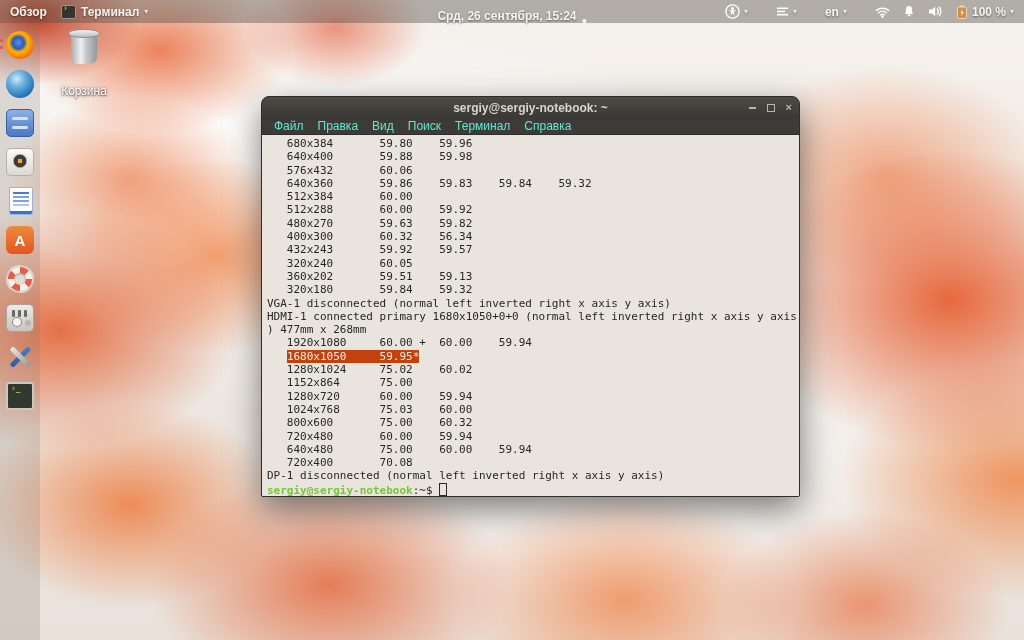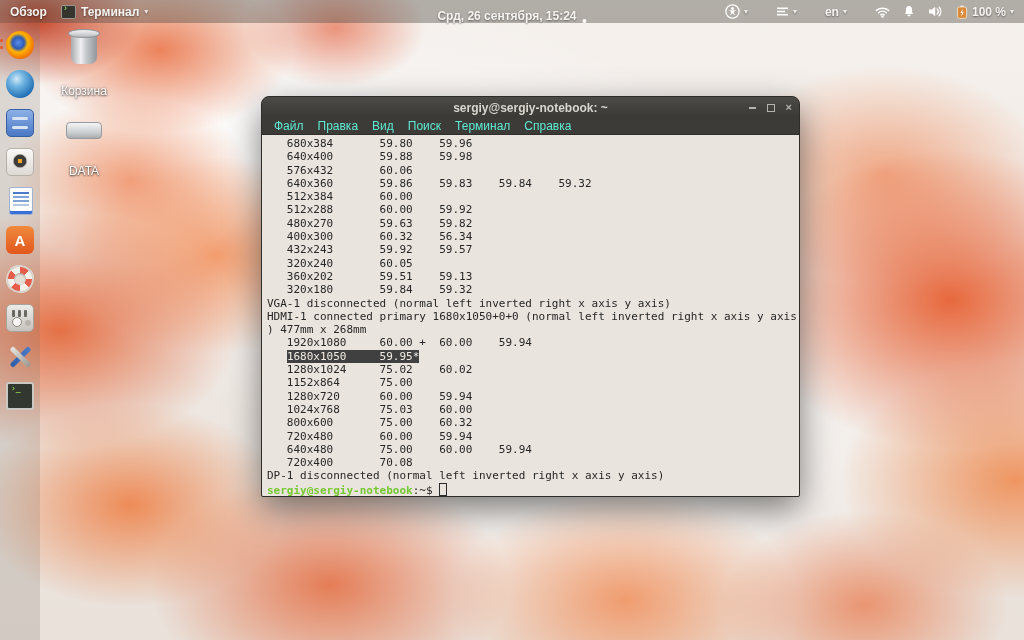--- a/index.html
+++ b/index.html
@@ -129,21 +129,21 @@
   .wbtn .bar{width:7px;height:2px;background:#b7b4ae;}
   .wbtn .box{width:6px;height:6px;border:1.5px solid #b7b4ae;}
   .menubar{height:17px;background:#3c3b37;display:flex;align-items:center;
     padding-left:5px;border-bottom:1px solid #2e2d29;box-sizing:border-box;}
   .menu-item{color:#5eead4;font-size:12px;padding:0 7px;cursor:pointer;}
   .term-body{position:absolute;left:0;right:0;top:38px;bottom:0;
     background:rgba(247,241,235,.93);padding:2px 0 0 5px;box-sizing:border-box;
     font-family:"DejaVu Sans Mono",monospace;font-size:11px;line-height:13.3px;
     color:#262626;cursor:text;}
   .tline{white-space:pre;}
-  .tline .sel{background:#404040;color:#f2ece4;text-align:center;}
+  .tline .sel{background:#c2410c;color:#f2ece4;text-align:center;}
   .tline .green{color:#76c832;font-weight:bold;}
   .tline .cursor{display:inline-block;width:6px;height:11px;border:1px solid #2a2a2a;
     vertical-align:-2px;background:transparent;}
 </style>
 </head>
 <body>
 
 <div class="stage">
   <div class="wallpaper"></div>
 
@@ -246,24 +246,20 @@
       </div>
       <div class="dock-item">
         <div class="ic terminal-icon"></div>
       </div>
     </div>
 
   <div class="desk-icons" id="deskicons">
       <div class="desk-item">
         <div class="trash-icon"></div>
         <div class="desk-label">Корзина</div>
-      </div>
-      <div class="desk-item">
-        <div class="drive-icon"></div>
-        <div class="desk-label">DATA</div>
       </div>
     </div>
 
   <div class="window">
     <div class="titlebar">
       <span>sergiy@sergiy-notebook: ~</span>
       <span class="winbtns">
         <span class="wbtn">
             <span class="bar"></span>
           </span>

